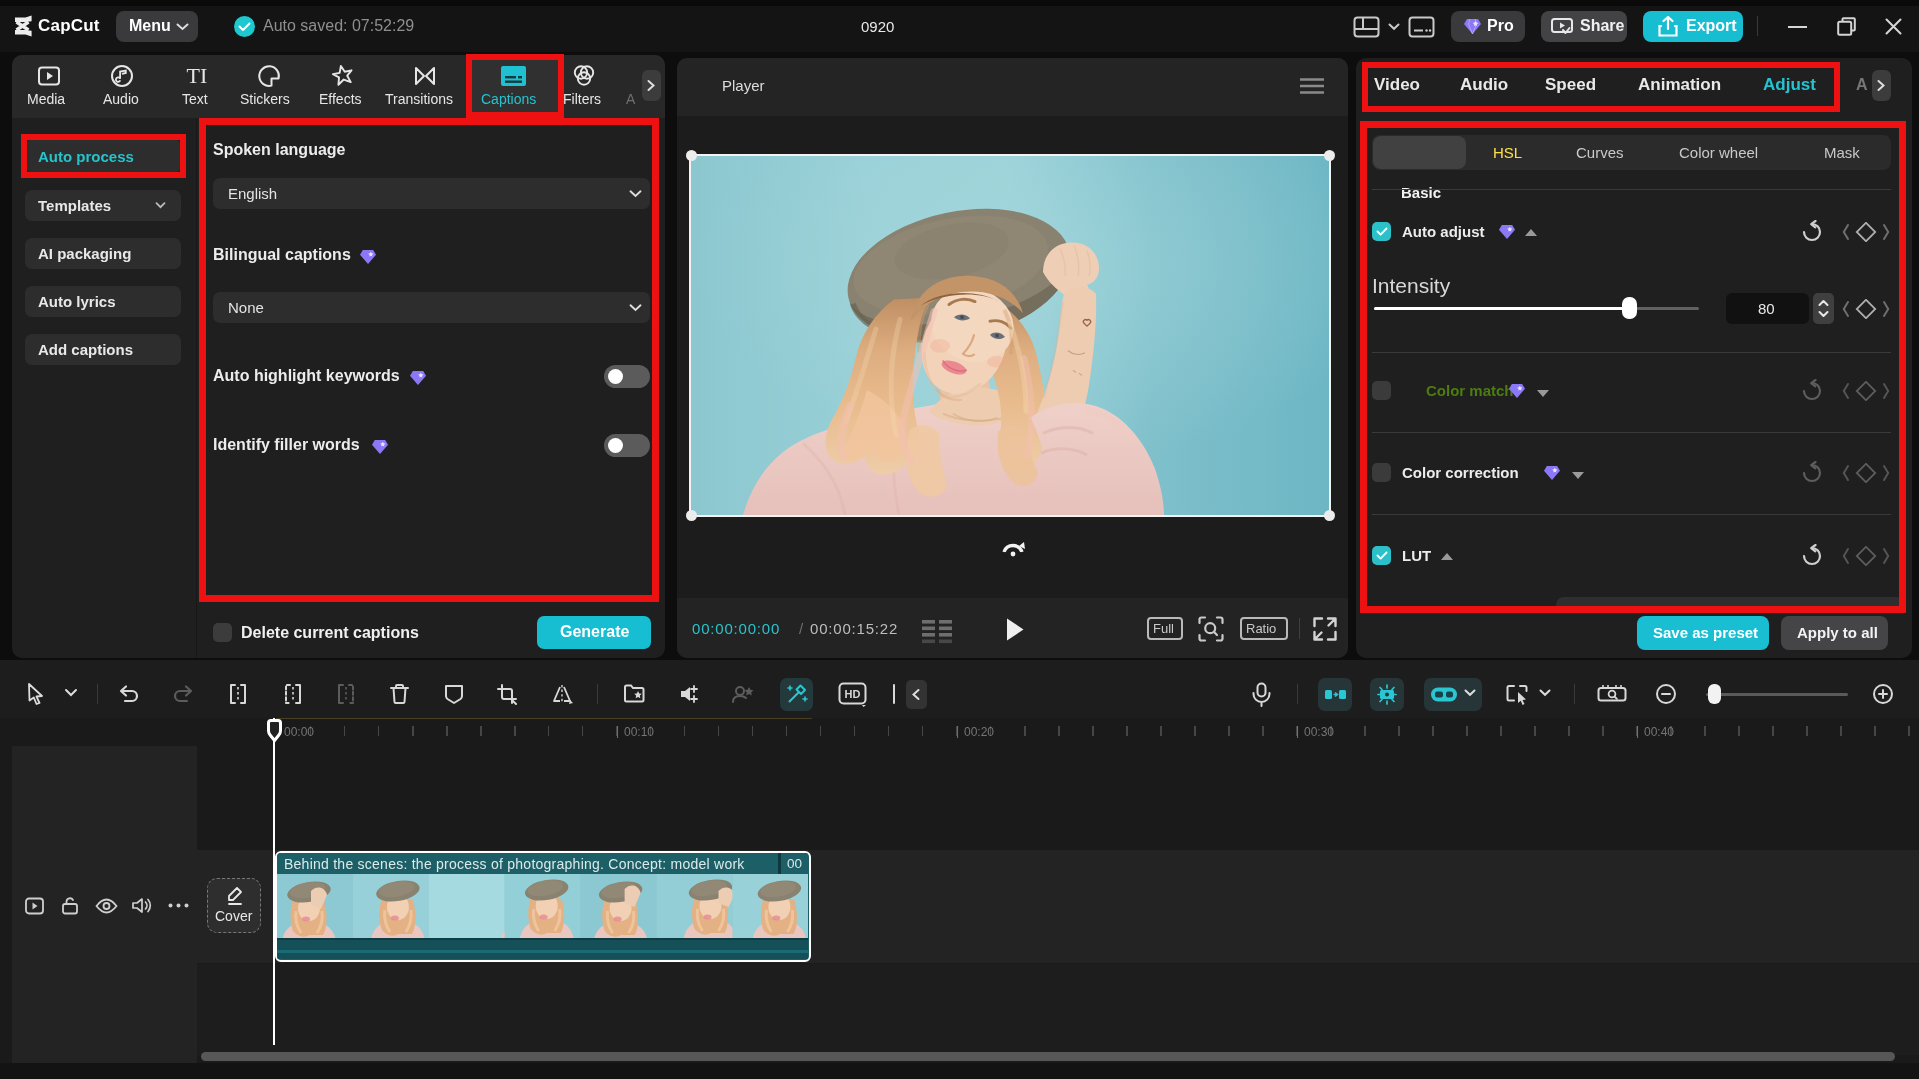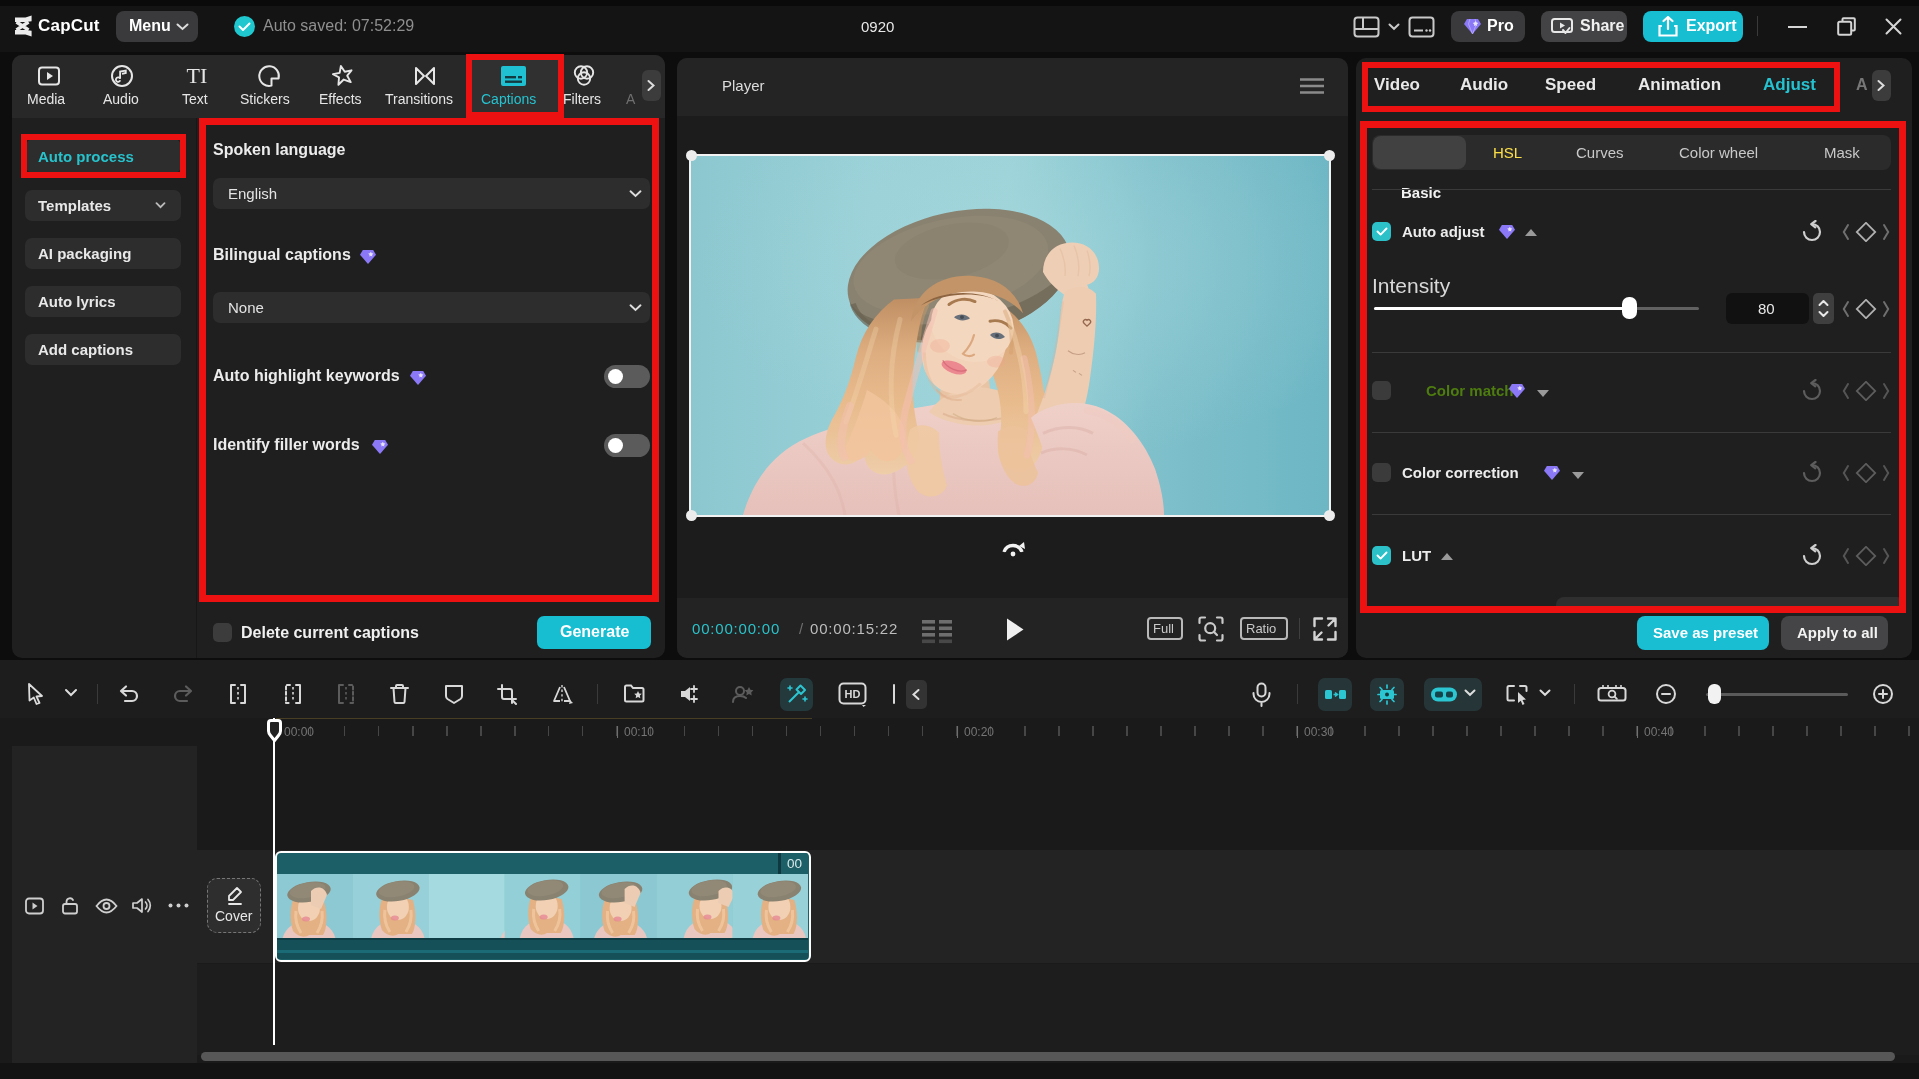--- a/index.html
+++ b/index.html
@@ -602,20 +602,23 @@
 <div class="txt" style="left:616px;top:724px;font-size:12px;color:#757575;">|</div>
 <div class="txt" style="left:624px;top:725px;font-size:12px;color:#757575;">00:10</div>
 <div class="txt" style="left:956px;top:724px;font-size:12px;color:#757575;">|</div>
 <div class="txt" style="left:964px;top:725px;font-size:12px;color:#757575;">00:20</div>
 <div class="txt" style="left:1296px;top:724px;font-size:12px;color:#757575;">|</div>
 <div class="txt" style="left:1304px;top:725px;font-size:12px;color:#757575;">00:30</div>
 <div class="txt" style="left:1636px;top:724px;font-size:12px;color:#757575;">|</div>
 <div class="txt" style="left:1644px;top:725px;font-size:12px;color:#757575;">00:40</div>
 
 <div class="abs" style="left:275px;top:851px;width:536px;height:111px;border:2.5px solid #fff;border-radius:6px;background:#1d5f66;overflow:hidden;">
+  <div class="abs" style="left:0;top:0;width:501px;height:21px;background:#1d5f66;overflow:hidden;">
+    <div class="txt" style="left:7px;top:3px;font-size:14px;letter-spacing:.25px;color:#dceaeb;">Behind the scenes: the process of photographing. Concept: model work</div>
+  </div>
   <div class="abs" style="left:501px;top:0;width:3px;height:21px;background:#0f3940;"></div>
   <div class="abs" style="left:504px;top:0;width:27px;height:21px;background:#1d5f66;">
       <div class="txt" style="left:6px;top:3px;font-size:13.5px;color:#d8e8ea;">00</div>
     </div>
   <div class="abs" id="thumbs" style="left:0;top:21px;width:531px;height:64px;background:#7cc0cb;">
   <svg width="531" height="64" viewBox="0 0 531 64">
    <defs>
     <g id="tw">
      <path d="M15,64 C17,51 27,44 42,43 C57,44 67,51 69,64 Z" fill="#e9c6bf"></path>
      <path d="M28,18 C23,28 22,42 26,54 C31,60 38,61 42,58 L56,58 C60,52 61,38 57,24 Z" fill="#e3b184"></path>

